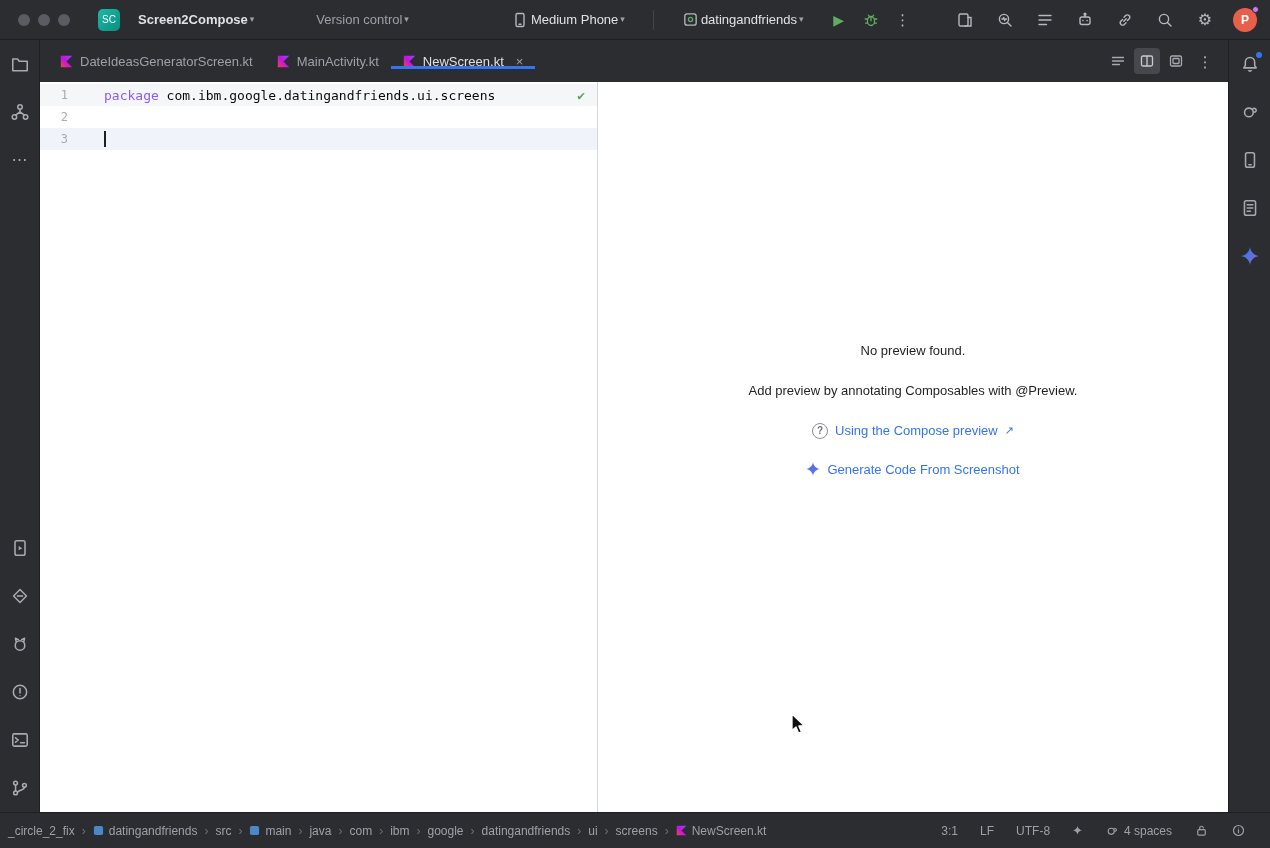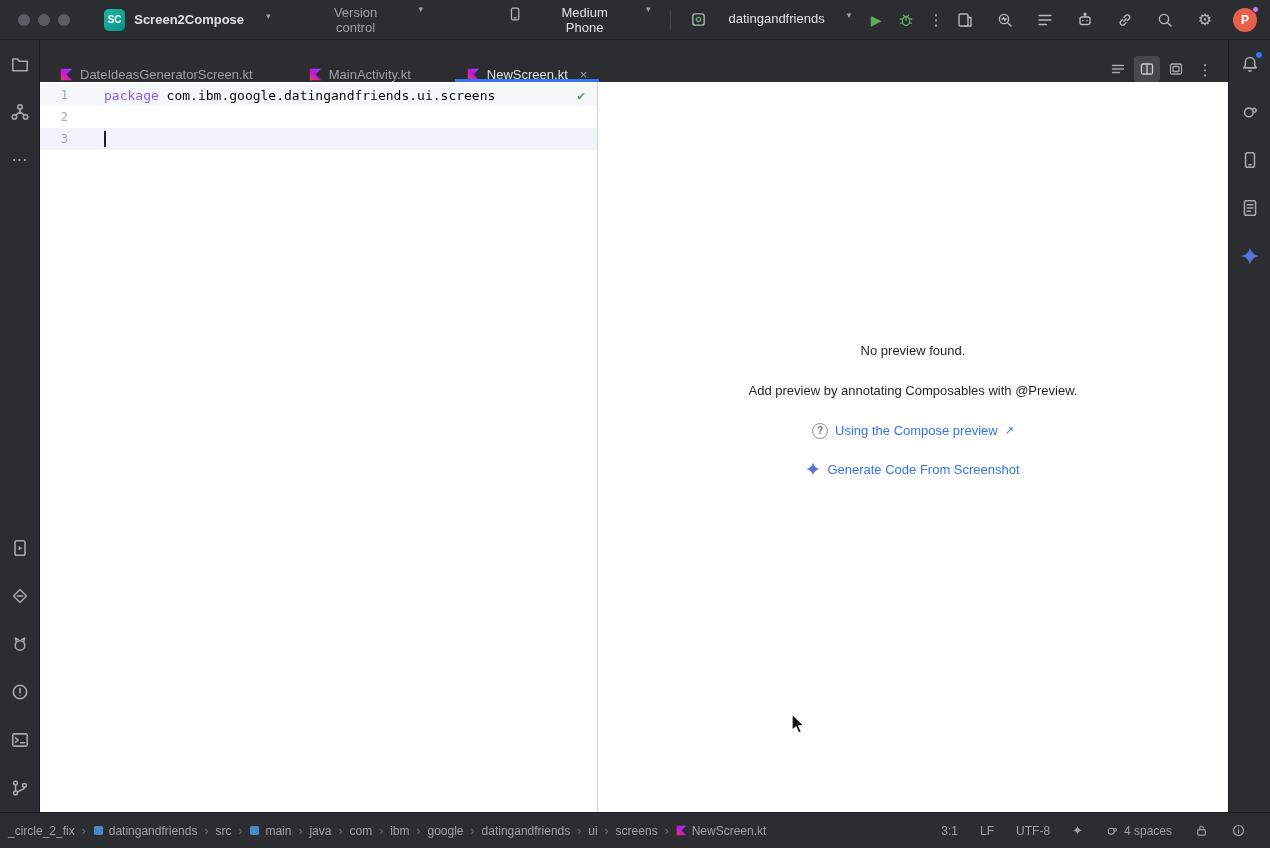--- a/index.html
+++ b/index.html
@@ -5,25 +5,25 @@
   * { margin:0; padding:0; box-sizing:border-box; }
   html,body { width:1270px; height:848px; overflow:hidden; }
   body { font-family:"Liberation Sans", sans-serif; background:#2b2d30; position:relative; }
   .window { display:flex; flex-direction:column; width:100%; height:100%; }
 
   
   .titlebar { height:40px; flex:none; display:flex; align-items:center; background:#2b2d30;
               border-bottom:1px solid #1e1f22; padding:0 10px; color:#dfe1e5; }
   .traffic { display:flex; gap:8px; padding:0 10px 0 8px; }
   .tl { width:12px; height:12px; border-radius:50%; background:#595c63; }
-  .appicon { width:22px; height:22px; border-radius:5px; margin-left:24px;
+  .appicon { width:22px; height:22px; border-radius:5px; margin-left:18px;
              background:linear-gradient(135deg,#1db8a6,#0b8f80); color:#fff; font-size:10px;
-             font-weight:bold; display:flex; align-items:center; justify-content:center; }
-  .tb-btn { display:flex; align-items:flex-start; gap:22px; background:transparent; border:none;
-            color:#dfe1e5; font-size:13px; padding:5px 9px; border-radius:6px; font-family:inherit; cursor:default; }
+             font-weight:normal; display:flex; align-items:center; justify-content:center; }
+  .tb-btn { display:flex; align-items:center; gap:2px; background:transparent; border:none;
+            color:#dfe1e5; font-size:13px; padding:5px 18px; border-radius:6px; font-family:inherit; cursor:default; }
   .tb-btn.muted { color:#9da0a8; }
   .chev { color:#9da0a8; font-size:9px; line-height:1; }
   .center-group { display:flex; align-items:center; margin-left:66px; gap:2px; }
   .vsep { width:1px; height:20px; background:#43454a; margin:0 8px; }
   .ibtn { width:30px; height:30px; border:none; background:transparent; border-radius:6px;
           display:flex; align-items:center; justify-content:center; cursor:default; }
   .run-glyph { color:#5fad65; font-size:14px; line-height:1; }
   .more-glyph { color:#b4b8bf; font-size:15px; line-height:1; }
   .gear-glyph { color:#b4b8bf; font-size:16px; line-height:1; }
   .right-group { margin-left:auto; display:flex; align-items:center; gap:10px; }
@@ -41,22 +41,22 @@
   .stripe.right { border-left:1px solid #1e1f22; width:42px; }
   .stripe .spacer { flex:1; }
   .sbtn { width:28px; height:28px; border:none; background:transparent; border-radius:6px;
           display:flex; align-items:center; justify-content:center; position:relative; cursor:default; }
   .sbtn .ndot { position:absolute; top:2px; right:2px; width:6px; height:6px; border-radius:50%; background:#3574f0; }
   .more-h { color:#a6a9b0; font-size:16px; line-height:1; }
 
   .content { flex:1; display:flex; flex-direction:column; min-width:0; }
 
   
-  .tabbar { height:42px; flex:none; display:flex; align-items:flex-end; background:#2b2d30;
-            padding-left:8px;gap:32px; }
+  .tabbar { height:42px; flex:none; display:flex; align-items:center; background:#2b2d30;
+            padding-left:8px; }
   .tab { display:flex; align-items:center; gap:7px; padding:0 12px; font-size:13px; color:#9da0a8;
          position:relative; cursor:default; }
   .tab.active { color:#dfe1e5; }
   .tab.active::after { content:""; position:absolute; left:0; right:0; bottom:0; height:3px; background:#3574f0; }
   .tab-close { color:#9da0a8; font-size:13px; margin-left:5px; }
   .view-modes { margin-left:auto; display:flex; align-items:center; gap:3px; padding-right:10px; }
   .vm { width:26px; height:26px; border:none; background:transparent; border-radius:4px;
         display:flex; align-items:center; justify-content:center; cursor:default; }
   .vm.active { background:#46484d; }
 

